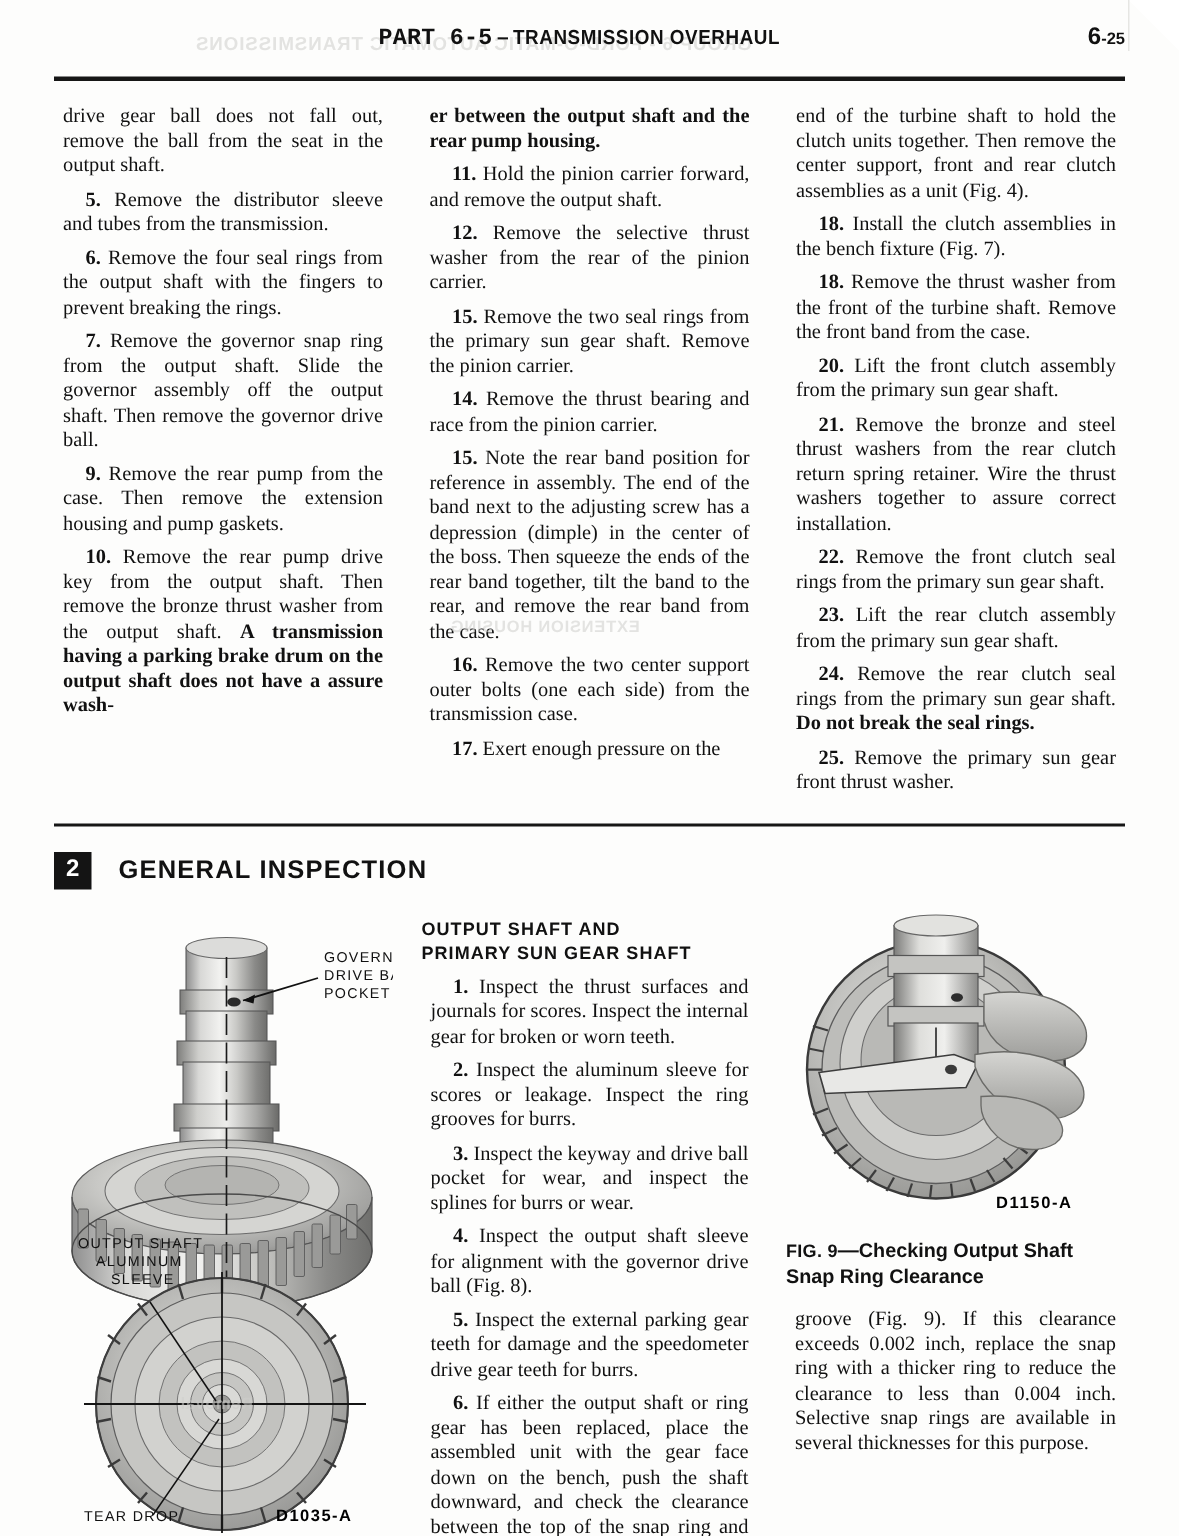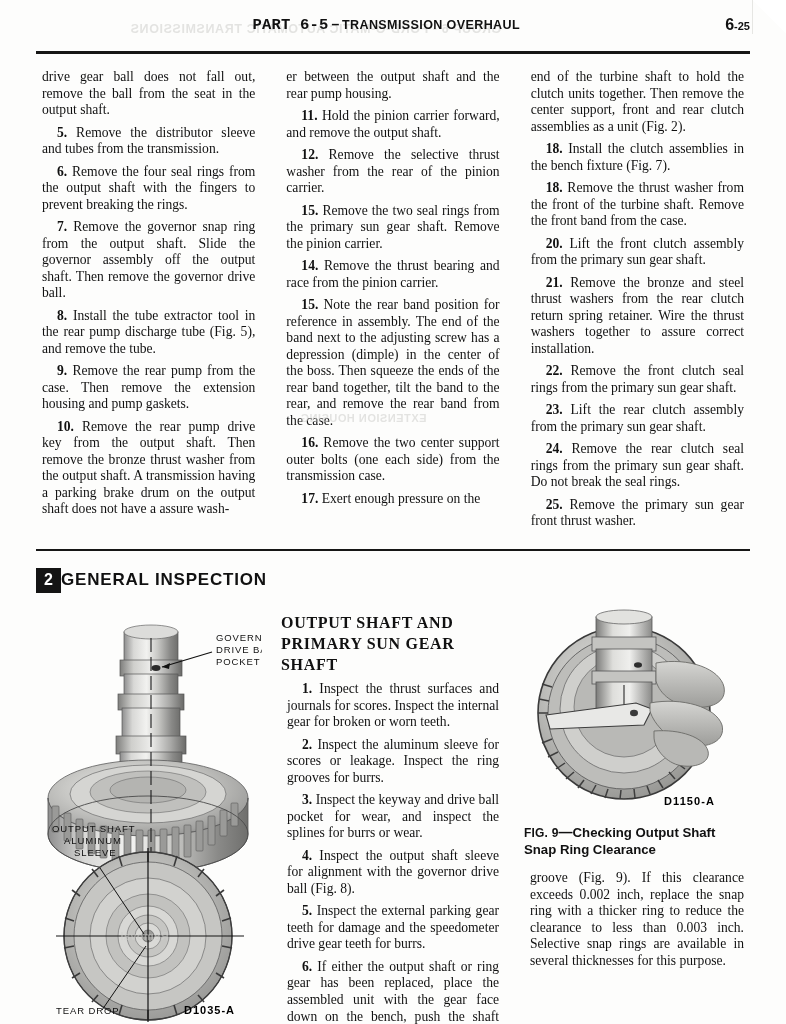--- a/index.html
+++ b/index.html
@@ -97,21 +97,21 @@
   p.body {
     font-size: 13.6px;
     line-height: 1.215;
     text-align: justify;
     text-justify: inter-word;
     hyphens: none;
     margin: 6px;
   }
   p.body.ind { text-indent: 15px; }
   .num { font-weight: bold; }
-  .bold { font-weight: normal; }
+  .bold { font-weight: bold; }
 
   
   .rule-sec {
     margin: 13px 36px 0 36px;
     height: 0;
     border-top: 2.5px solid #161616;
   }
 
   .sec-head {
     display: flex;
@@ -124,38 +124,39 @@
     background: #141414;
     color: #fff;
     font-family: "Liberation Sans", sans-serif;
     font-weight: bold;
     font-size: 16px;
     display: flex;
     align-items: center;
     justify-content: center;
   }
   .sec-title {
+    margin-left: 18px;
     font-family: "Liberation Sans", sans-serif;
     font-weight: bold;
     font-size: 17px;
     letter-spacing: .8px;
   }
 
   
   .cols2 {
     display: flex;
     gap: 19px;
     margin: 6px 36px 0 36px;
   }
   .col2 { width: 226px; position: relative; }
 
   h3.sub {
-    font-family: Liberation Serif, serif;
-    font-weight: bold;
-    font-size: 16px;
+    font-family: Liberation Sans, sans-serif;
+    font-weight: bold;
+    font-size: 12px;
     letter-spacing: .7px;
     line-height: 1.32;
     margin: 13px 0 5px 0;
   }
 
   .figcap {
     font-family: "Liberation Sans", sans-serif;
     font-weight: bold;
     font-size: 13.2px;
     line-height: 1.27;
@@ -223,38 +224,37 @@
   </div>
   <div class="rule-top"></div>
 
   <div class="cols">
 
     <div class="col">
       <p class="body">drive gear ball does not fall out, remove the ball from the seat in the output shaft.</p>
       <p class="body ind"><span class="num">5.</span> Remove the distributor sleeve and tubes from the transmission.</p>
       <p class="body ind"><span class="num">6.</span> Remove the four seal rings from the output shaft with the fingers to prevent breaking the rings.</p>
       <p class="body ind"><span class="num">7.</span> Remove the governor snap ring from the output shaft. Slide the governor assembly off the output shaft. Then remove the governor drive ball.</p>
-      <p class="body ind"><span class="num">8.</span> Install the tube extractor tool in the rear pump discharge tube (Fig. 5), and remove the tube.</p>
       <p class="body ind"><span class="num">9.</span> Remove the rear pump from the case. Then remove the extension housing and pump gaskets.</p>
       <p class="body ind"><span class="num">10.</span> Remove the rear pump drive key from the output shaft. Then remove the bronze thrust washer from the output shaft. <span class="bold">A transmission having a parking brake drum on the output shaft does not have a assure wash-</span></p>
     </div>
 
     <div class="col">
       <p class="body bold">er between the output shaft and the rear pump housing.</p>
       <p class="body ind"><span class="num">11.</span> Hold the pinion carrier forward, and remove the output shaft.</p>
       <p class="body ind"><span class="num">12.</span> Remove the selective thrust washer from the rear of the pinion carrier.</p>
       <p class="body ind"><span class="num">15.</span> Remove the two seal rings from the primary sun gear shaft. Remove the pinion carrier.</p>
       <p class="body ind"><span class="num">14.</span> Remove the thrust bearing and race from the pinion carrier.</p>
       <p class="body ind"><span class="num">15.</span> Note the rear band position for reference in assembly. The end of the band next to the adjusting screw has a depression (dimple) in the center of the boss. Then squeeze the ends of the rear band together, tilt the band to the rear, and remove the rear band from the case.</p>
       <p class="body ind"><span class="num">16.</span> Remove the two center support outer bolts (one each side) from the transmission case.</p>
       <p class="body ind"><span class="num">17.</span> Exert enough pressure on the</p>
     </div>
 
     <div class="col">
-      <p class="body">end of the turbine shaft to hold the clutch units together. Then remove the center support, front and rear clutch assemblies as a unit (Fig. 2).</p>
+      <p class="body">end of the turbine shaft to hold the clutch units together. Then remove the center support, front and rear clutch assemblies as a unit (Fig. 4).</p>
       <p class="body ind"><span class="num">18.</span> Install the clutch assemblies in the bench fixture (Fig. 7).</p>
       <p class="body ind"><span class="num">18.</span> Remove the thrust washer from the front of the turbine shaft. Remove the front band from the case.</p>
       <p class="body ind"><span class="num">20.</span> Lift the front clutch assembly from the primary sun gear shaft.</p>
       <p class="body ind"><span class="num">21.</span> Remove the bronze and steel thrust washers from the rear clutch return spring retainer. Wire the thrust washers together to assure correct installation.</p>
       <p class="body ind"><span class="num">22.</span> Remove the front clutch seal rings from the primary sun gear shaft.</p>
       <p class="body ind"><span class="num">23.</span> Lift the rear clutch assembly from the primary sun gear shaft.</p>
       <p class="body ind"><span class="num">24.</span> Remove the rear clutch seal rings from the primary sun gear shaft. <span class="bold">Do not break the seal rings.</span></p>
       <p class="body ind"><span class="num">25.</span> Remove the primary sun gear front thrust washer.</p>
     </div>
   </div>
@@ -487,21 +487,21 @@
           <path d="M130 128 C156 126, 180 134, 184 148 C187 160, 170 166, 154 162 C140 158, 130 144, 130 134 Z" fill="#b8b8b5" stroke="#6b6b68" stroke-width="0.9"></path>
 
           <text class="figcode" x="140" y="202" style="font-size:11px; letter-spacing:1.1px;">D1150-A</text>
         </svg>
       </div>
 
       <div class="figcap">
         <span class="fignum">FIG. 9</span><span class="dash">—</span><span>Checking Output Shaft</span><br><span>Snap Ring Clearance</span>
       </div>
 
-      <p class="body" style="margin-top:12px;">groove (Fig. 9). If this clearance exceeds 0.002 inch, replace the snap ring with a thicker ring to reduce the clearance to less than 0.003 inch. Selective snap rings are available in several thicknesses for this purpose.</p>
+      <p class="body" style="margin-top:12px;">groove (Fig. 9). If this clearance exceeds 0.002 inch, replace the snap ring with a thicker ring to reduce the clearance to less than 0.004 inch. Selective snap rings are available in several thicknesses for this purpose.</p>
     </div>
   </div>
 
   <div class="fig10wrap">
     <div class="fig10">
       <svg width="469" height="122" viewBox="0 0 469 122">
         <defs>
           <pattern id="hatch" patternUnits="userSpaceOnUse" width="5" height="5" patternTransform="rotate(45)">
             <line x1="0" y1="0" x2="0" y2="5" stroke="#2b2b2b" stroke-width="0.9"></line>
           </pattern>

